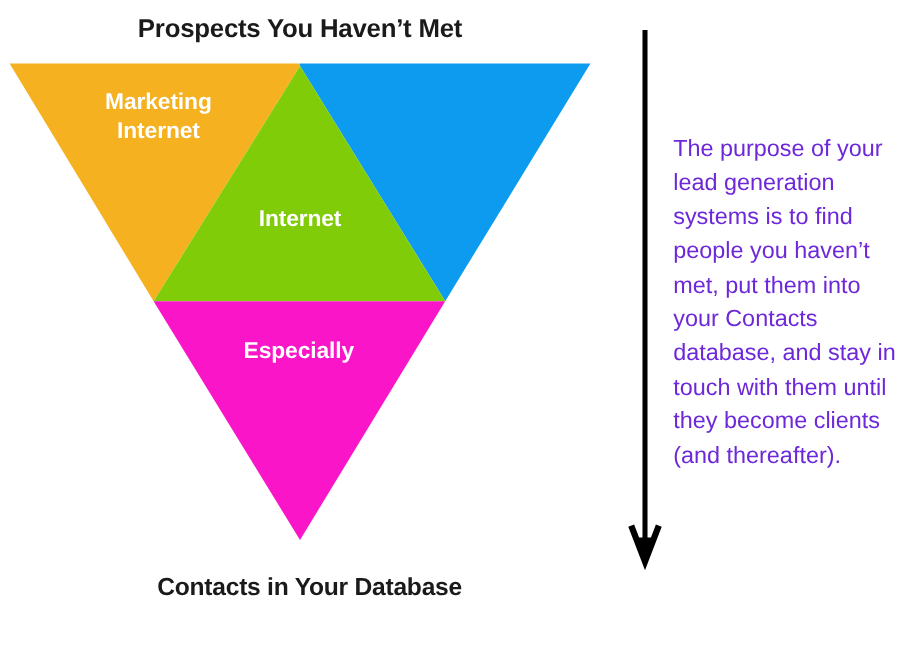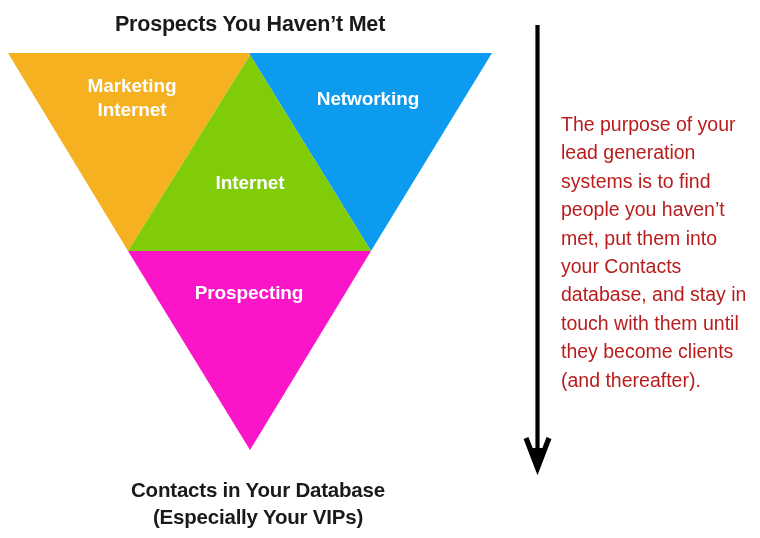--- a/index.html
+++ b/index.html
@@ -83,21 +83,21 @@
     width: 200px;
     font-size: 19px;
   }
   #side-paragraph {
     position: absolute;
     left: 561px;
     top: 110px;
     width: 192px;
     font-size: 19.5px;
     line-height: 28.4px;
-    color: #b91c1c;
+    color: #6d28d9;
     text-align: left;
   }
   #arrow-svg {
     position: absolute;
     left: 508px;
     top: 10px;
     width: 60px;
     height: 475px;
   }
   #funnel-svg {
@@ -120,35 +120,31 @@
     <polygon points="250,53 492,53 371,251 250,55" fill="#0D9BF0"></polygon>
     <polygon points="250,55 371,251 128,251" fill="#80CC09"></polygon>
     <polygon points="128,251 371,251 250,450" fill="#FA16C8"></polygon>
   </svg>
 
   <div class="funnel-label" id="label-internet-marketing">
     <span class="line">Marketing</span>
     <span class="line">Internet</span>
   </div>
 
-  <div class="funnel-label" id="label-networking">
-    <span class="line">Networking</span>
-  </div>
 
   <div class="funnel-label" id="label-farming">
     <span class="line">Internet</span>
   </div>
 
   <div class="funnel-label" id="label-prospecting">
-    <span class="line">Prospecting</span>
+    <span class="line">Especially</span>
   </div>
 
   <div class="heading" id="bottom-caption">
     <span class="line">Contacts in Your Database</span>
-    <span class="line">(Especially Your VIPs)</span>
   </div>
 
   <svg id="arrow-svg" viewBox="0 0 60 475">
     <line x1="29.5" y1="15" x2="29.5" y2="440" stroke="#000000" stroke-width="4.2"></line>
     <polyline points="18,428 29.5,458 41,428" fill="none" stroke="#000000" stroke-width="5.2" stroke-linecap="butt" stroke-linejoin="miter"></polyline>
     <polygon points="24,438 35,438 29.5,460" fill="#000000"></polygon>
   </svg>
 
   <div id="side-paragraph">The purpose of your lead generation systems is to find people you haven’t met, put them into your Contacts database, and stay in touch with them until they become clients (and thereafter).</div>
 

